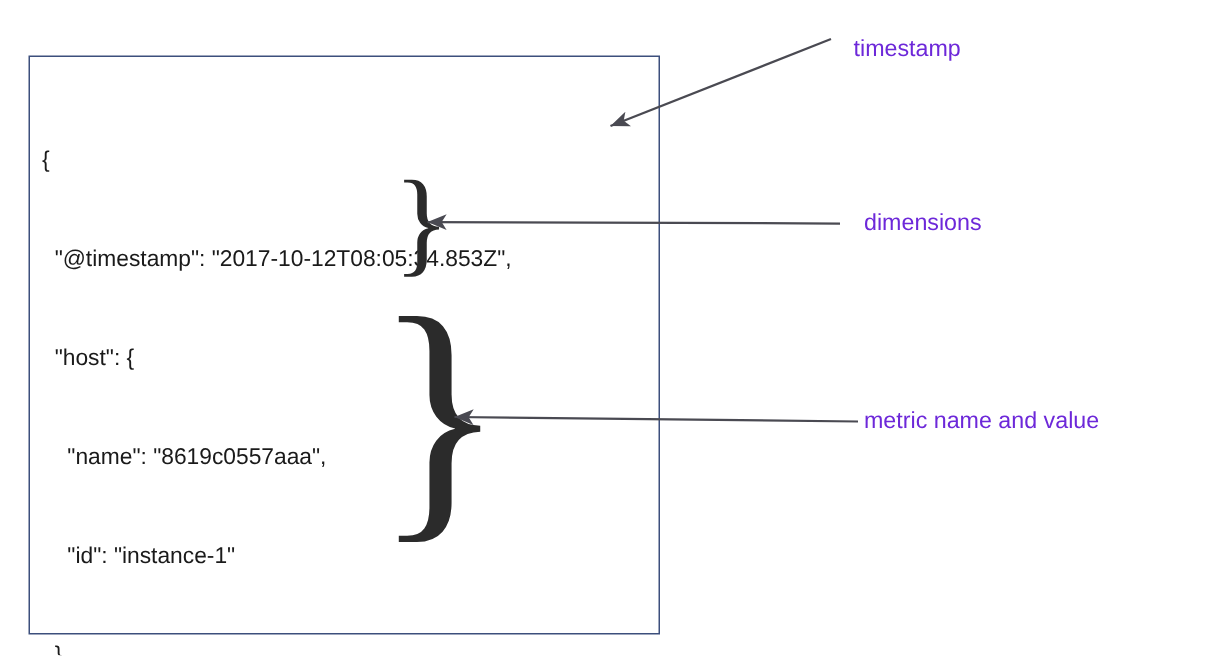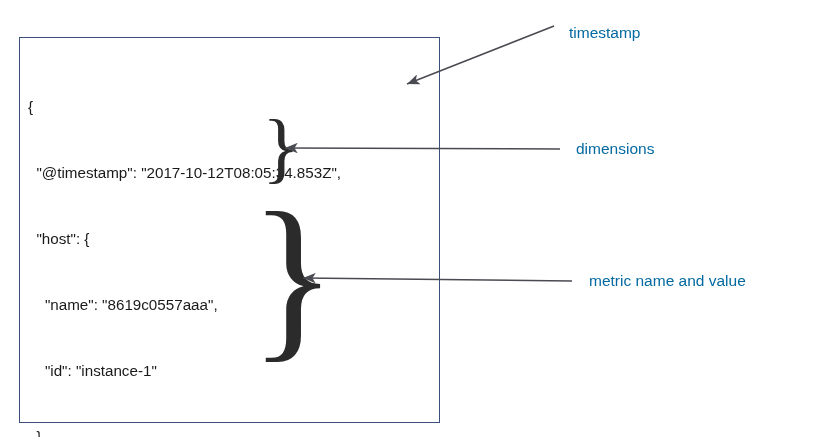--- a/index.html
+++ b/index.html
@@ -55,21 +55,21 @@
     line-height: 1;
     transform-origin: center center;
     user-select: none;
   }
 
   
   .anno-label {
     position: absolute;
     font-family: "Liberation Sans", sans-serif;
     font-size: 15.5px;
-    color: #0369a1;
+    color: #6d28d9;
     white-space: nowrap;
   }
 
   .anno-svg {
     position: absolute;
     left: 0;
     top: 0;
     width: 817px;
     height: 437px;
     pointer-events: none;
@@ -115,15 +115,15 @@
 
     <line x1="560" y1="149" x2="285" y2="148" stroke="#4a4a52" stroke-width="1.5" marker-end="url(#arrowhead)"></line>
 
     <line x1="572" y1="281" x2="303" y2="278" stroke="#4a4a52" stroke-width="1.5" marker-end="url(#arrowhead)"></line>
   </svg>
 
   <div class="anno-label" style="left:569px; top:24px;">timestamp</div>
 
   <div class="anno-label" style="left:576px; top:140px;text-align:center;">dimensions</div>
 
-  <div class="anno-label" style="left:589px; top:272px;">metric name and value</div>
+  <div class="anno-label" style="left:576px; top:272px;">metric name and value</div>
 
 </div>
 
 </body></html>

